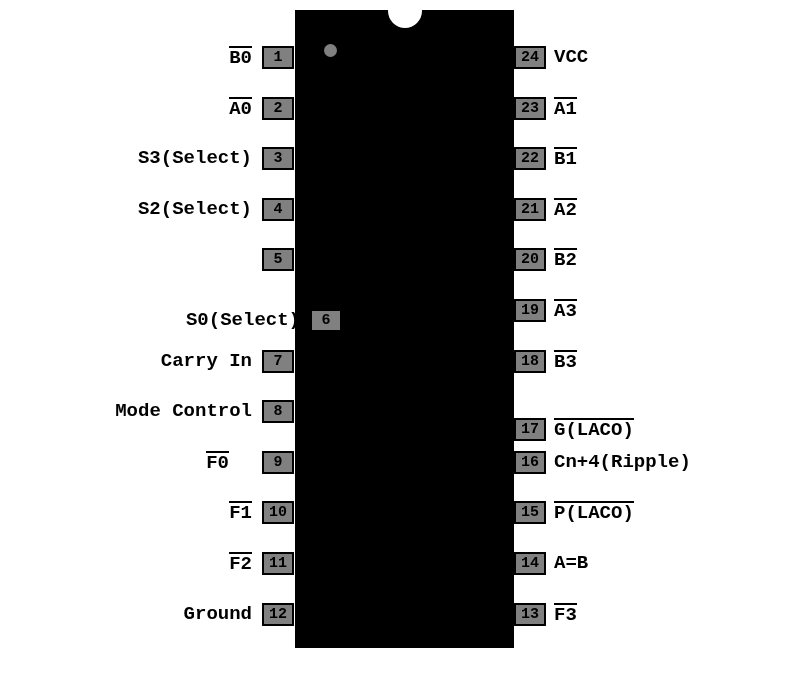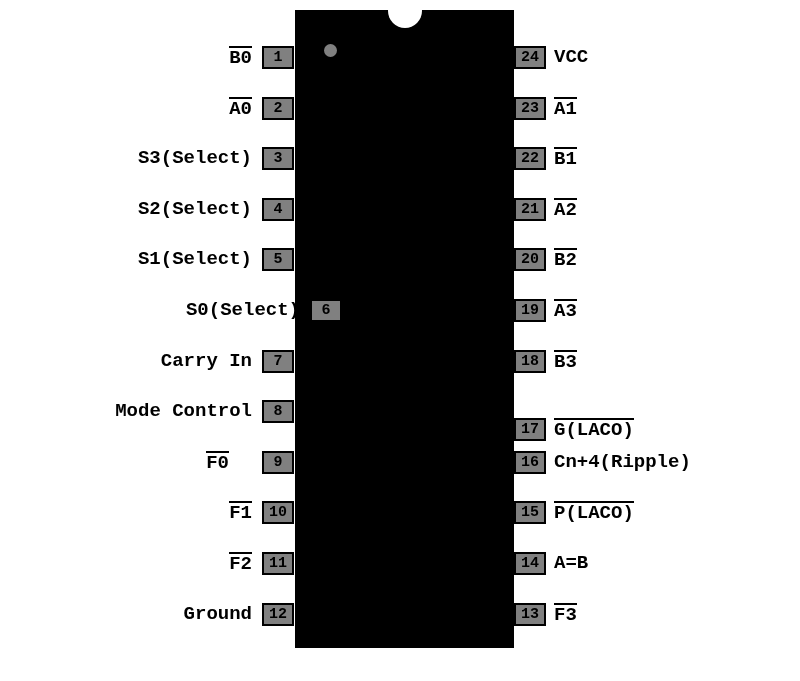--- a/index.html
+++ b/index.html
@@ -110,24 +110,23 @@
       </div>
       <div class="pin-row left" style="top: 147px;">
         <span class="pin-label">S3(Select)</span>
         <span class="pin-box">3</span>
       </div>
       <div class="pin-row left" style="top: 198px;">
         <span class="pin-label">S2(Select)</span>
         <span class="pin-box">4</span>
       </div>
       <div class="pin-row left" style="top: 248px;">
-        <span class="pin-label">S1(Select)</span>
         <span class="pin-box">5</span>
       </div>
-      <div class="pin-row left" style="top: 299px; padding-left: 48px;">
+      <div class="pin-row left" style="top: 309px; padding-left: 48px;">
         <span class="pin-label">S0(Select)</span>
         <span class="pin-box">6</span>
       </div>
       <div class="pin-row left" style="top: 350px;">
         <span class="pin-label">Carry In</span>
         <span class="pin-box">7</span>
       </div>
       <div class="pin-row left" style="top: 400px;">
         <span class="pin-label">Mode Control</span>
         <span class="pin-box">8</span>

